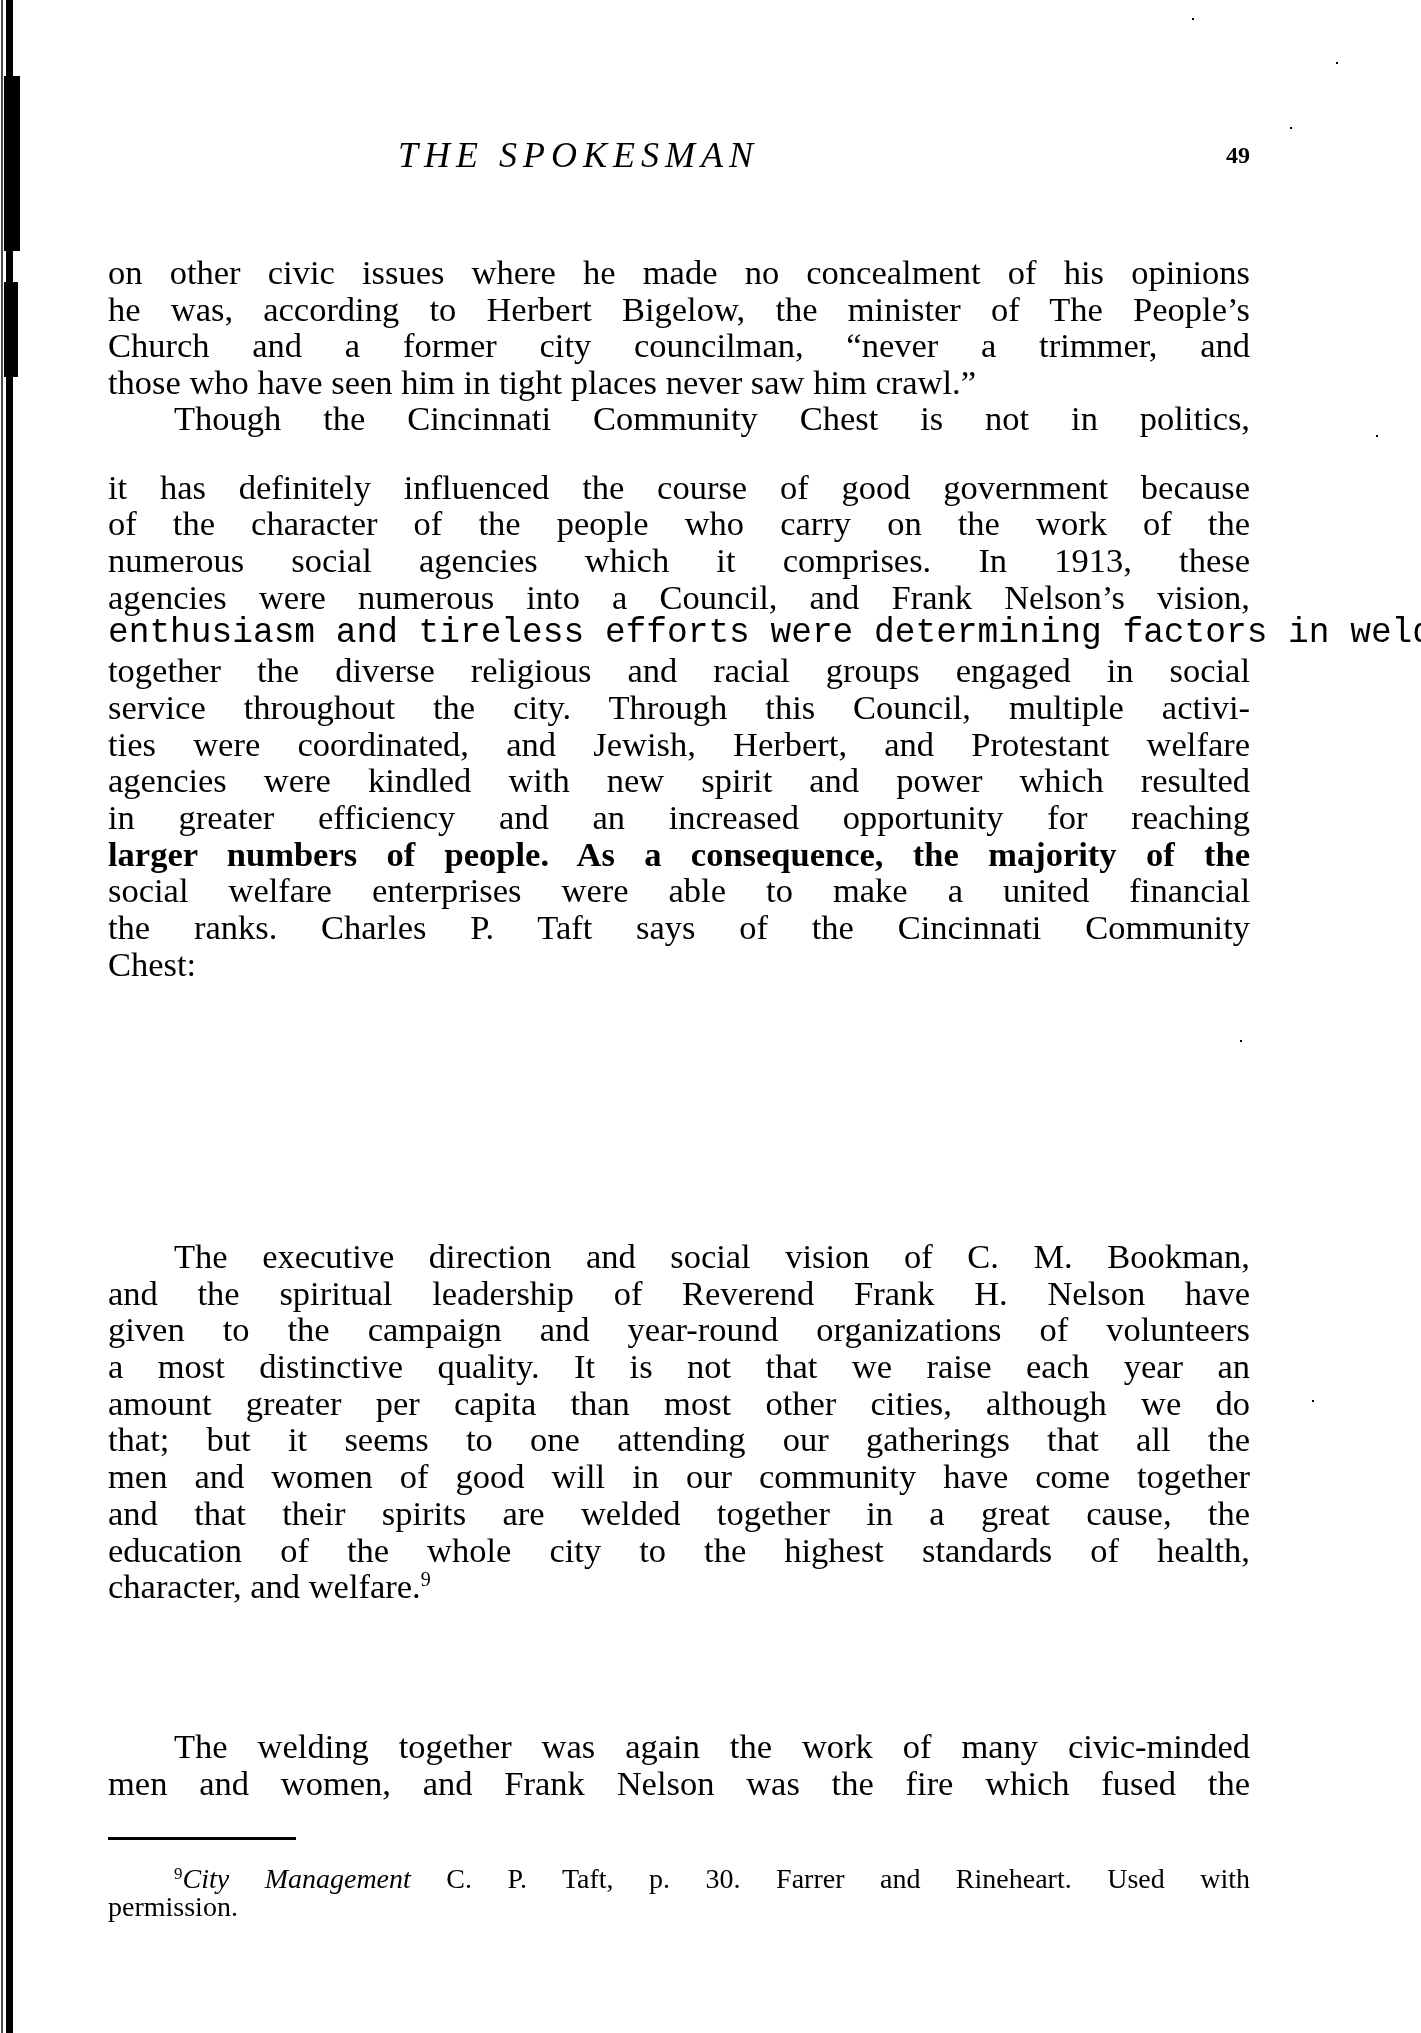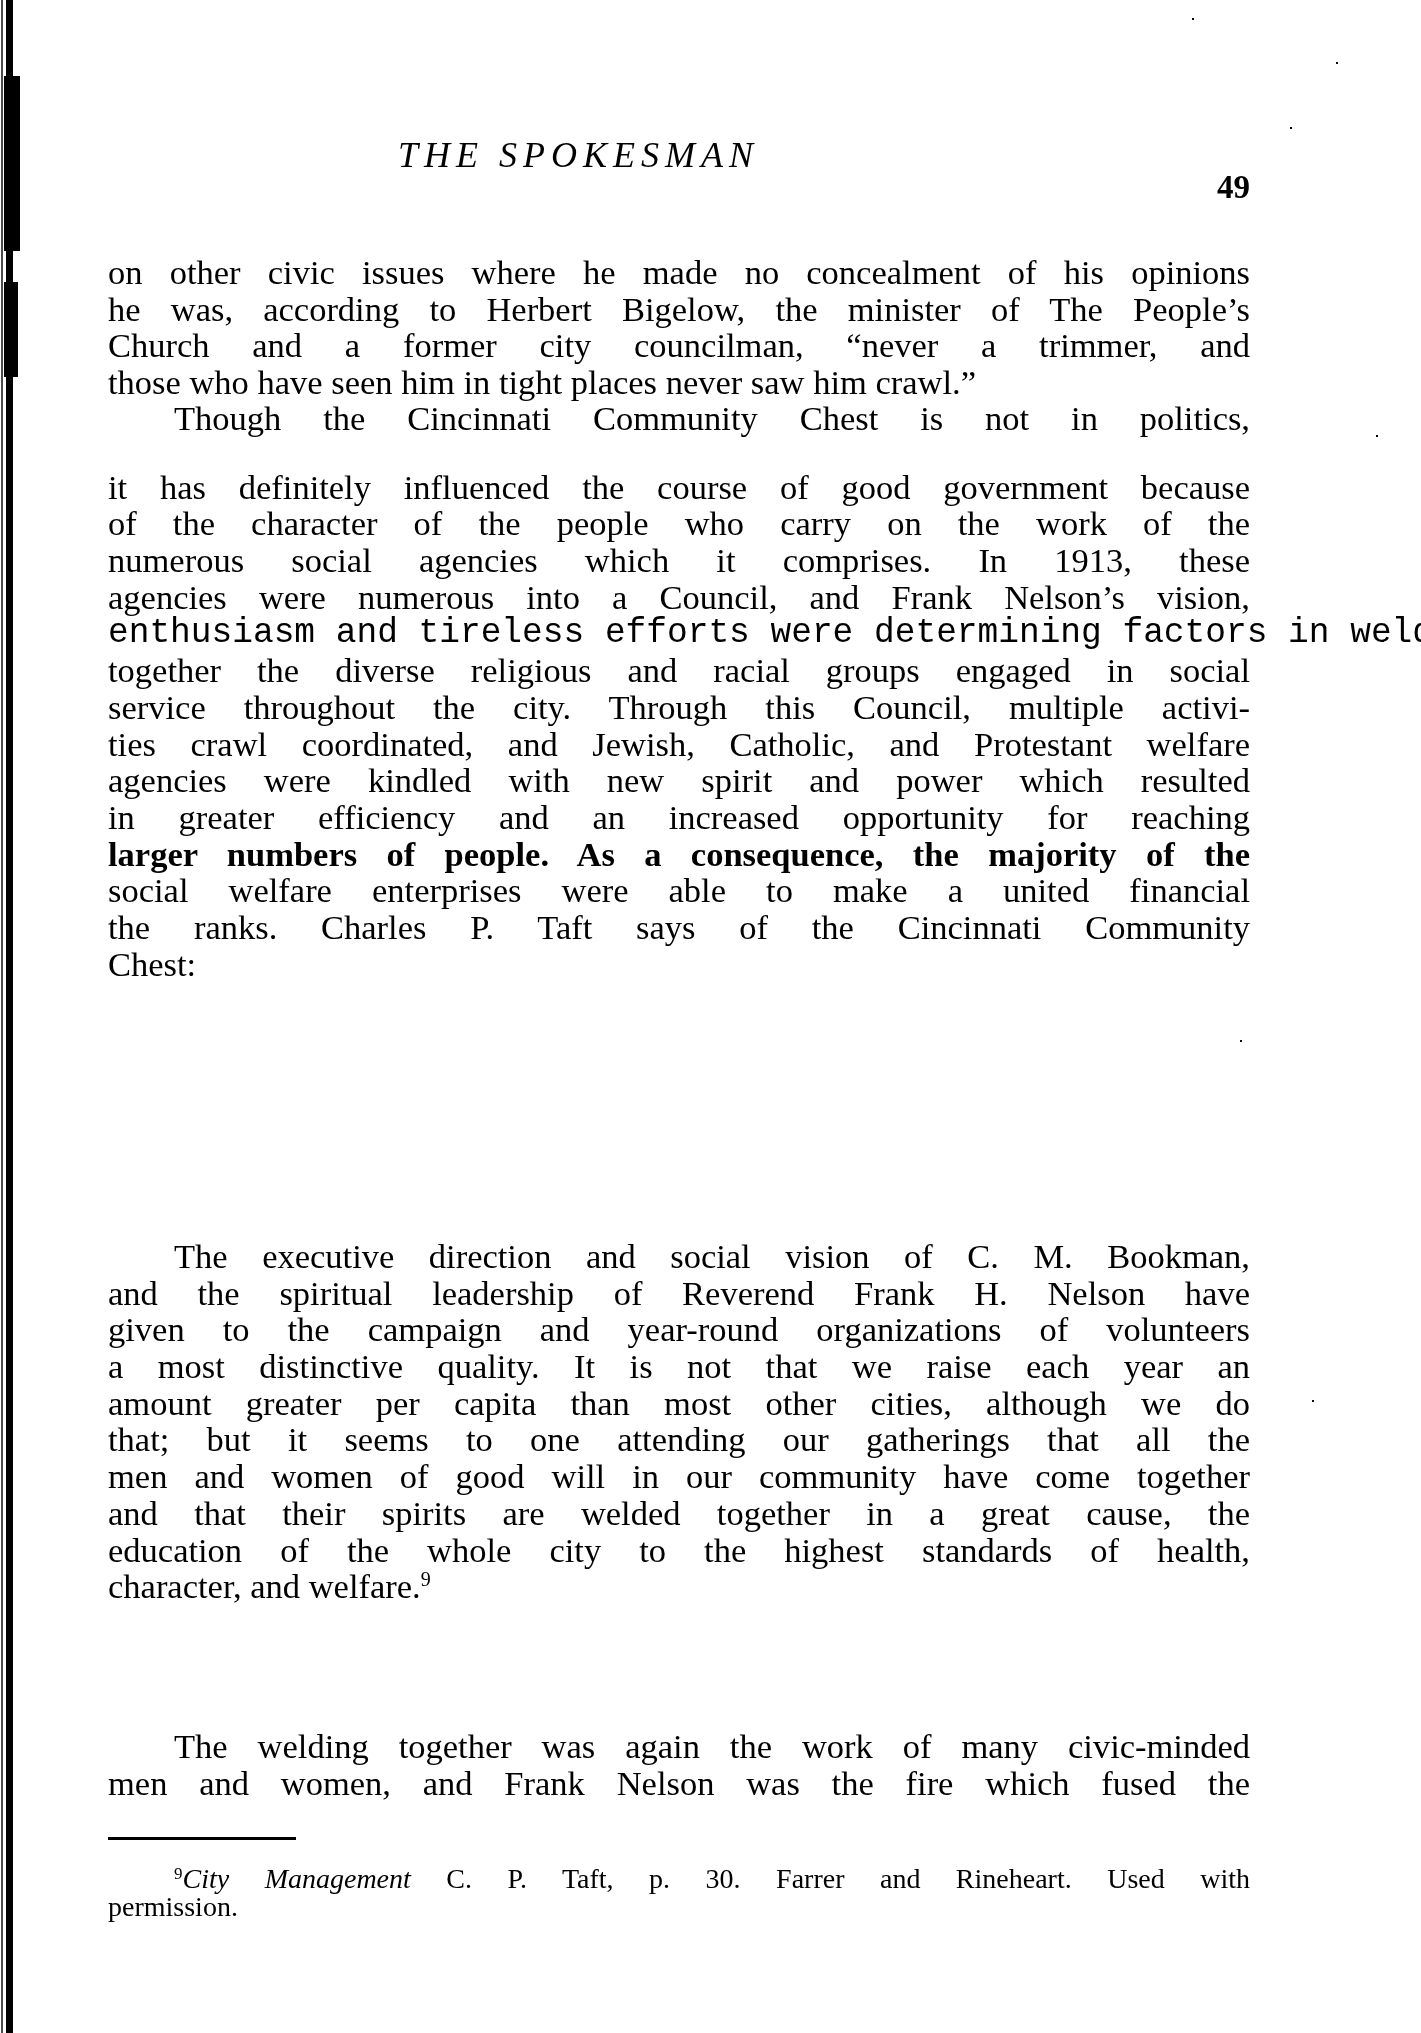--- a/index.html
+++ b/index.html
@@ -61,24 +61,23 @@
     top: 0;
     font-style: italic;
     font-size: 36px;
     letter-spacing: 6px;
     line-height: 50px;
   }
   .page-number {
     position: absolute;
     right: 0;
     top: 0;
-    font-size: 33px;
+    font-size: 24px;
     font-weight: bold;
     line-height: 50px;
-    margin-top: 32px;
   }
   .text-block {
     position: absolute;
     left: 108px;
     width: 1142px;
     font-size: 34.5px;
     line-height: 36.7px;
     text-align: justify;
     text-justify: inter-word;
   }
@@ -160,21 +159,21 @@
 
 <div class="text-block" id="para2" style="top:400px;">
   <span class="line indent" style="word-spacing: 0px;">Though the Cincinnati Community Chest is not in politics,</span>
   <span class="line" style="word-spacing: 0px; margin-top: 32px;">it has definitely influenced the course of good government because</span>
   <span class="line" style="word-spacing: 0px;">of the character of the people who carry on the work of the</span>
   <span class="line" style="word-spacing: 0px;">numerous social agencies which it comprises.  In 1913, these</span>
   <span class="line" style="word-spacing: 0px;">agencies were numerous into a Council, and Frank Nelson’s vision,</span>
   <span class="line" style="word-spacing: 0px; font-family: Liberation Mono, monospace;">enthusiasm and tireless efforts were determining factors in welding</span>
   <span class="line" style="word-spacing: 0px;">together the diverse religious and racial groups engaged in social</span>
   <span class="line" style="word-spacing: 0px;">service throughout the city.  Through this Council, multiple activi-</span>
-  <span class="line" style="word-spacing: 0px;">ties crawl coordinated, and Jewish, Catholic, and Protestant welfare</span>
+  <span class="line" style="word-spacing: 0px;">ties were coordinated, and Jewish, Herbert, and Protestant welfare</span>
   <span class="line" style="word-spacing: 0px;">agencies were kindled with new spirit and power which resulted</span>
   <span class="line" style="word-spacing: 0px;">in greater efficiency and an increased opportunity for reaching</span>
   <span class="line" style="word-spacing: 0px; font-weight: bold;">larger numbers of people.  As a consequence, the majority of the</span>
   <span class="line" style="word-spacing: 0px;">social welfare enterprises were able to make a united financial</span>
   <span class="line" style="word-spacing: 0px;">the ranks.  Charles P. Taft says of the Cincinnati Community</span>
   <span class="line last">Chest:</span>
 </div>
 
 <div class="text-block" id="quote">
   <span class="line indent" style="word-spacing: 0px;">The executive direction and social vision of C. M. Bookman,</span>

